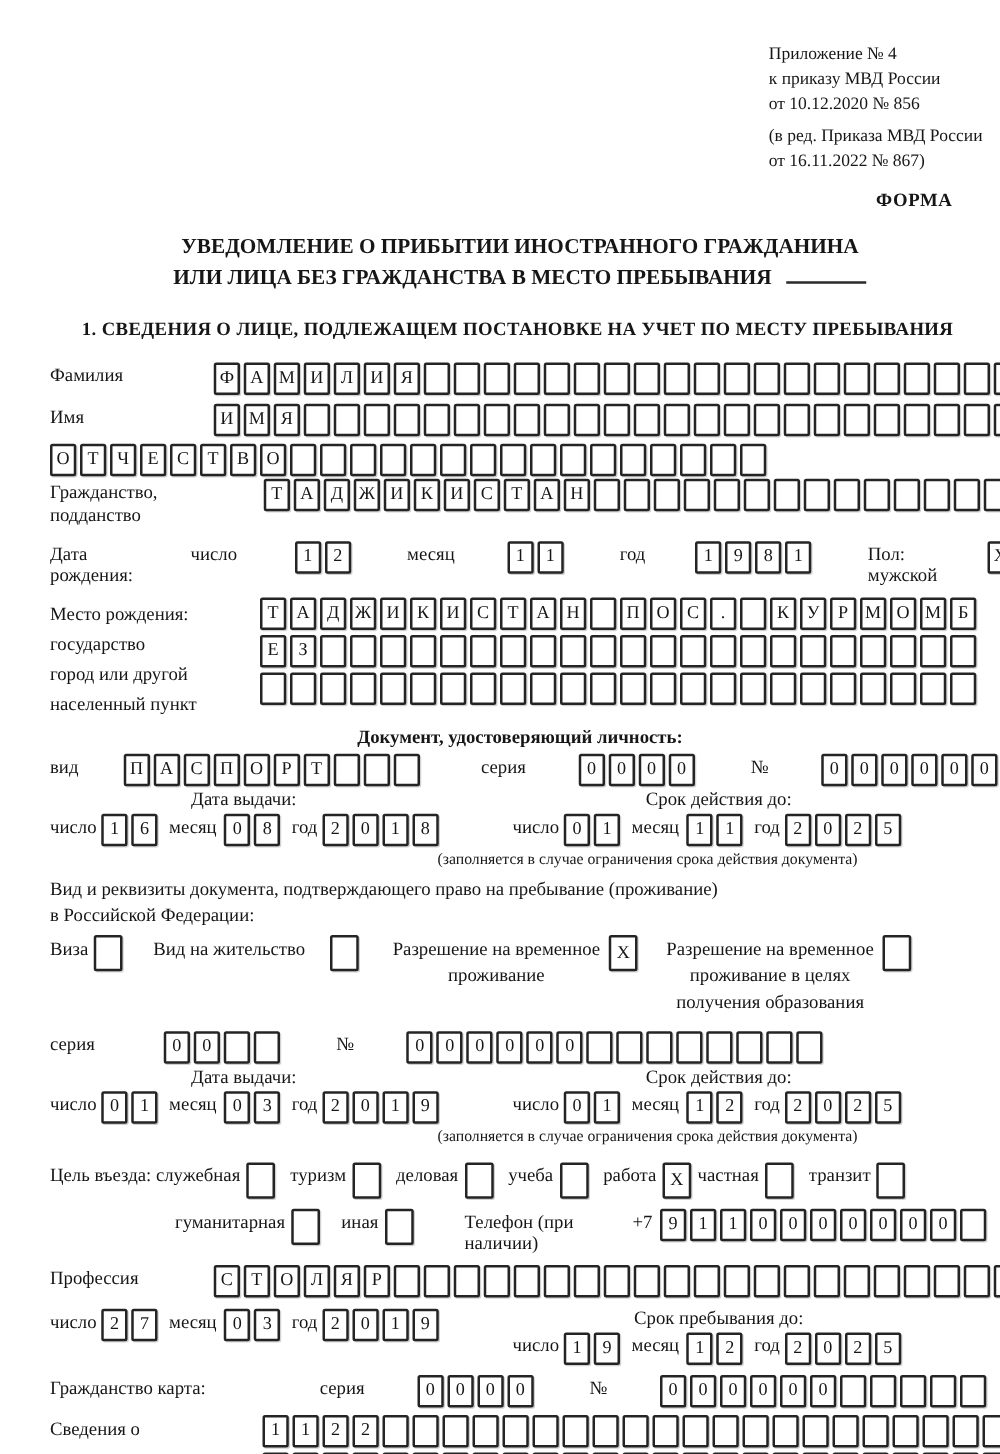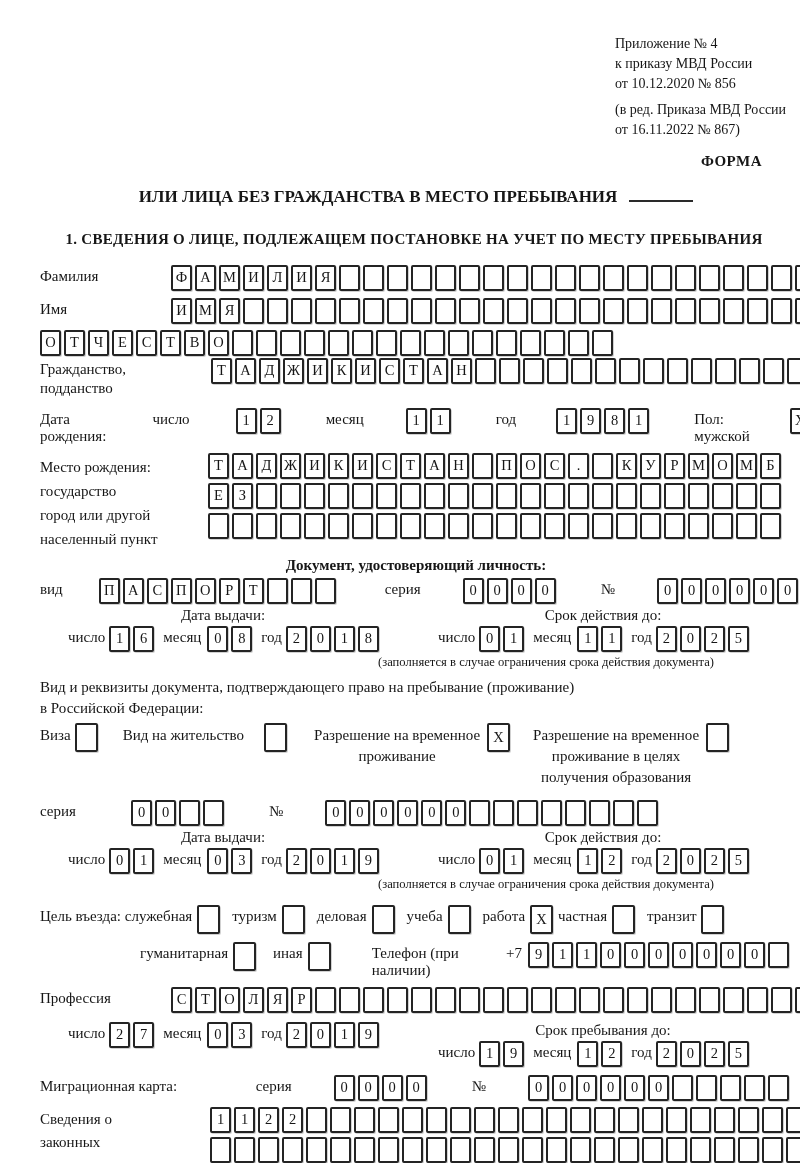--- a/index.html
+++ b/index.html
@@ -40,21 +40,21 @@
 
   
   .block { display:flex; align-items:flex-start; margin-top:8px; }
   .block .lblcol { flex:none; }
   .place-lbl { width:168px; line-height:24px; padding-top:2px; }
   .boxcol .cells { margin-bottom:4px; }
 
   .center-b { text-align:center; font-weight:bold; margin-top:6px; font-size:15px; }
 
   
-  .datepair { display:flex; margin-top:3px;margin-left:28px; }
+  .datepair { display:flex; margin-top:3px; }
   .dp-left { width:370px; }
   .dp-right { flex:1; }
   .dp-label { text-align:center; margin-bottom:2px; }
   .dp-left .dp-label { width:310px; }
   .dp-right .dp-label { width:330px; }
   .dp-note { font-size:12.6px; margin-top:3px; margin-left:-60px; white-space:nowrap; }
 
   .cbrow { display:flex; align-items:flex-start; margin-top:6px; }
   .cb-item { display:flex; align-items:flex-start; }
   .cb-text { display:inline-block; text-align:center; line-height:21px; padding-top:2px; }
@@ -74,20 +74,21 @@
     <p>Приложение № 4</p>
     <p>к приказу МВД России</p>
     <p>от 10.12.2020 № 856</p>
     <p class="g">(в ред. Приказа МВД России</p>
     <p>от 16.11.2022 № 867)</p>
   </div>
 
   <div class="forma">ФОРМА</div>
 
   <div class="title">
+    <div>УВЕДОМЛЕНИЕ О ПРИБЫТИИ ИНОСТРАННОГО ГРАЖДАНИНА</div>
     <div><span>ИЛИ ЛИЦА БЕЗ ГРАЖДАНСТВА В МЕСТО ПРЕБЫВАНИЯ</span><span class="uline"></span></div>
   </div>
 
   <div class="section">1. СВЕДЕНИЯ О ЛИЦЕ, ПОДЛЕЖАЩЕМ ПОСТАНОВКЕ НА УЧЕТ ПО МЕСТУ ПРЕБЫВАНИЯ</div>
 
   <div class="row" style="margin-top:17px;">
     <span class="lbl w95">Фамилия</span>
     <span class="cells">
         <span class="cell">Ф</span>
         <span class="cell">А</span>
@@ -680,21 +681,21 @@
             <span class="cell">2</span>
             <span class="cell">0</span>
             <span class="cell">2</span>
             <span class="cell">5</span>
           </span>
       </div>
     </div>
   </div>
 
   <div class="row dg" style="margin-top:8px;">
-    <span class="t" style="width:205px;">Миграционная карта:</span>
+    <span class="t" style="width:205px;">Гражданство карта:</span>
     <span class="t">серия</span>
     <span class="cells ml6">
         <span class="cell">0</span>
         <span class="cell">0</span>
         <span class="cell">0</span>
         <span class="cell">0</span>
       </span>
     <span class="t ml6">№</span>
     <span class="cells ml6">
         <span class="cell">0</span>

